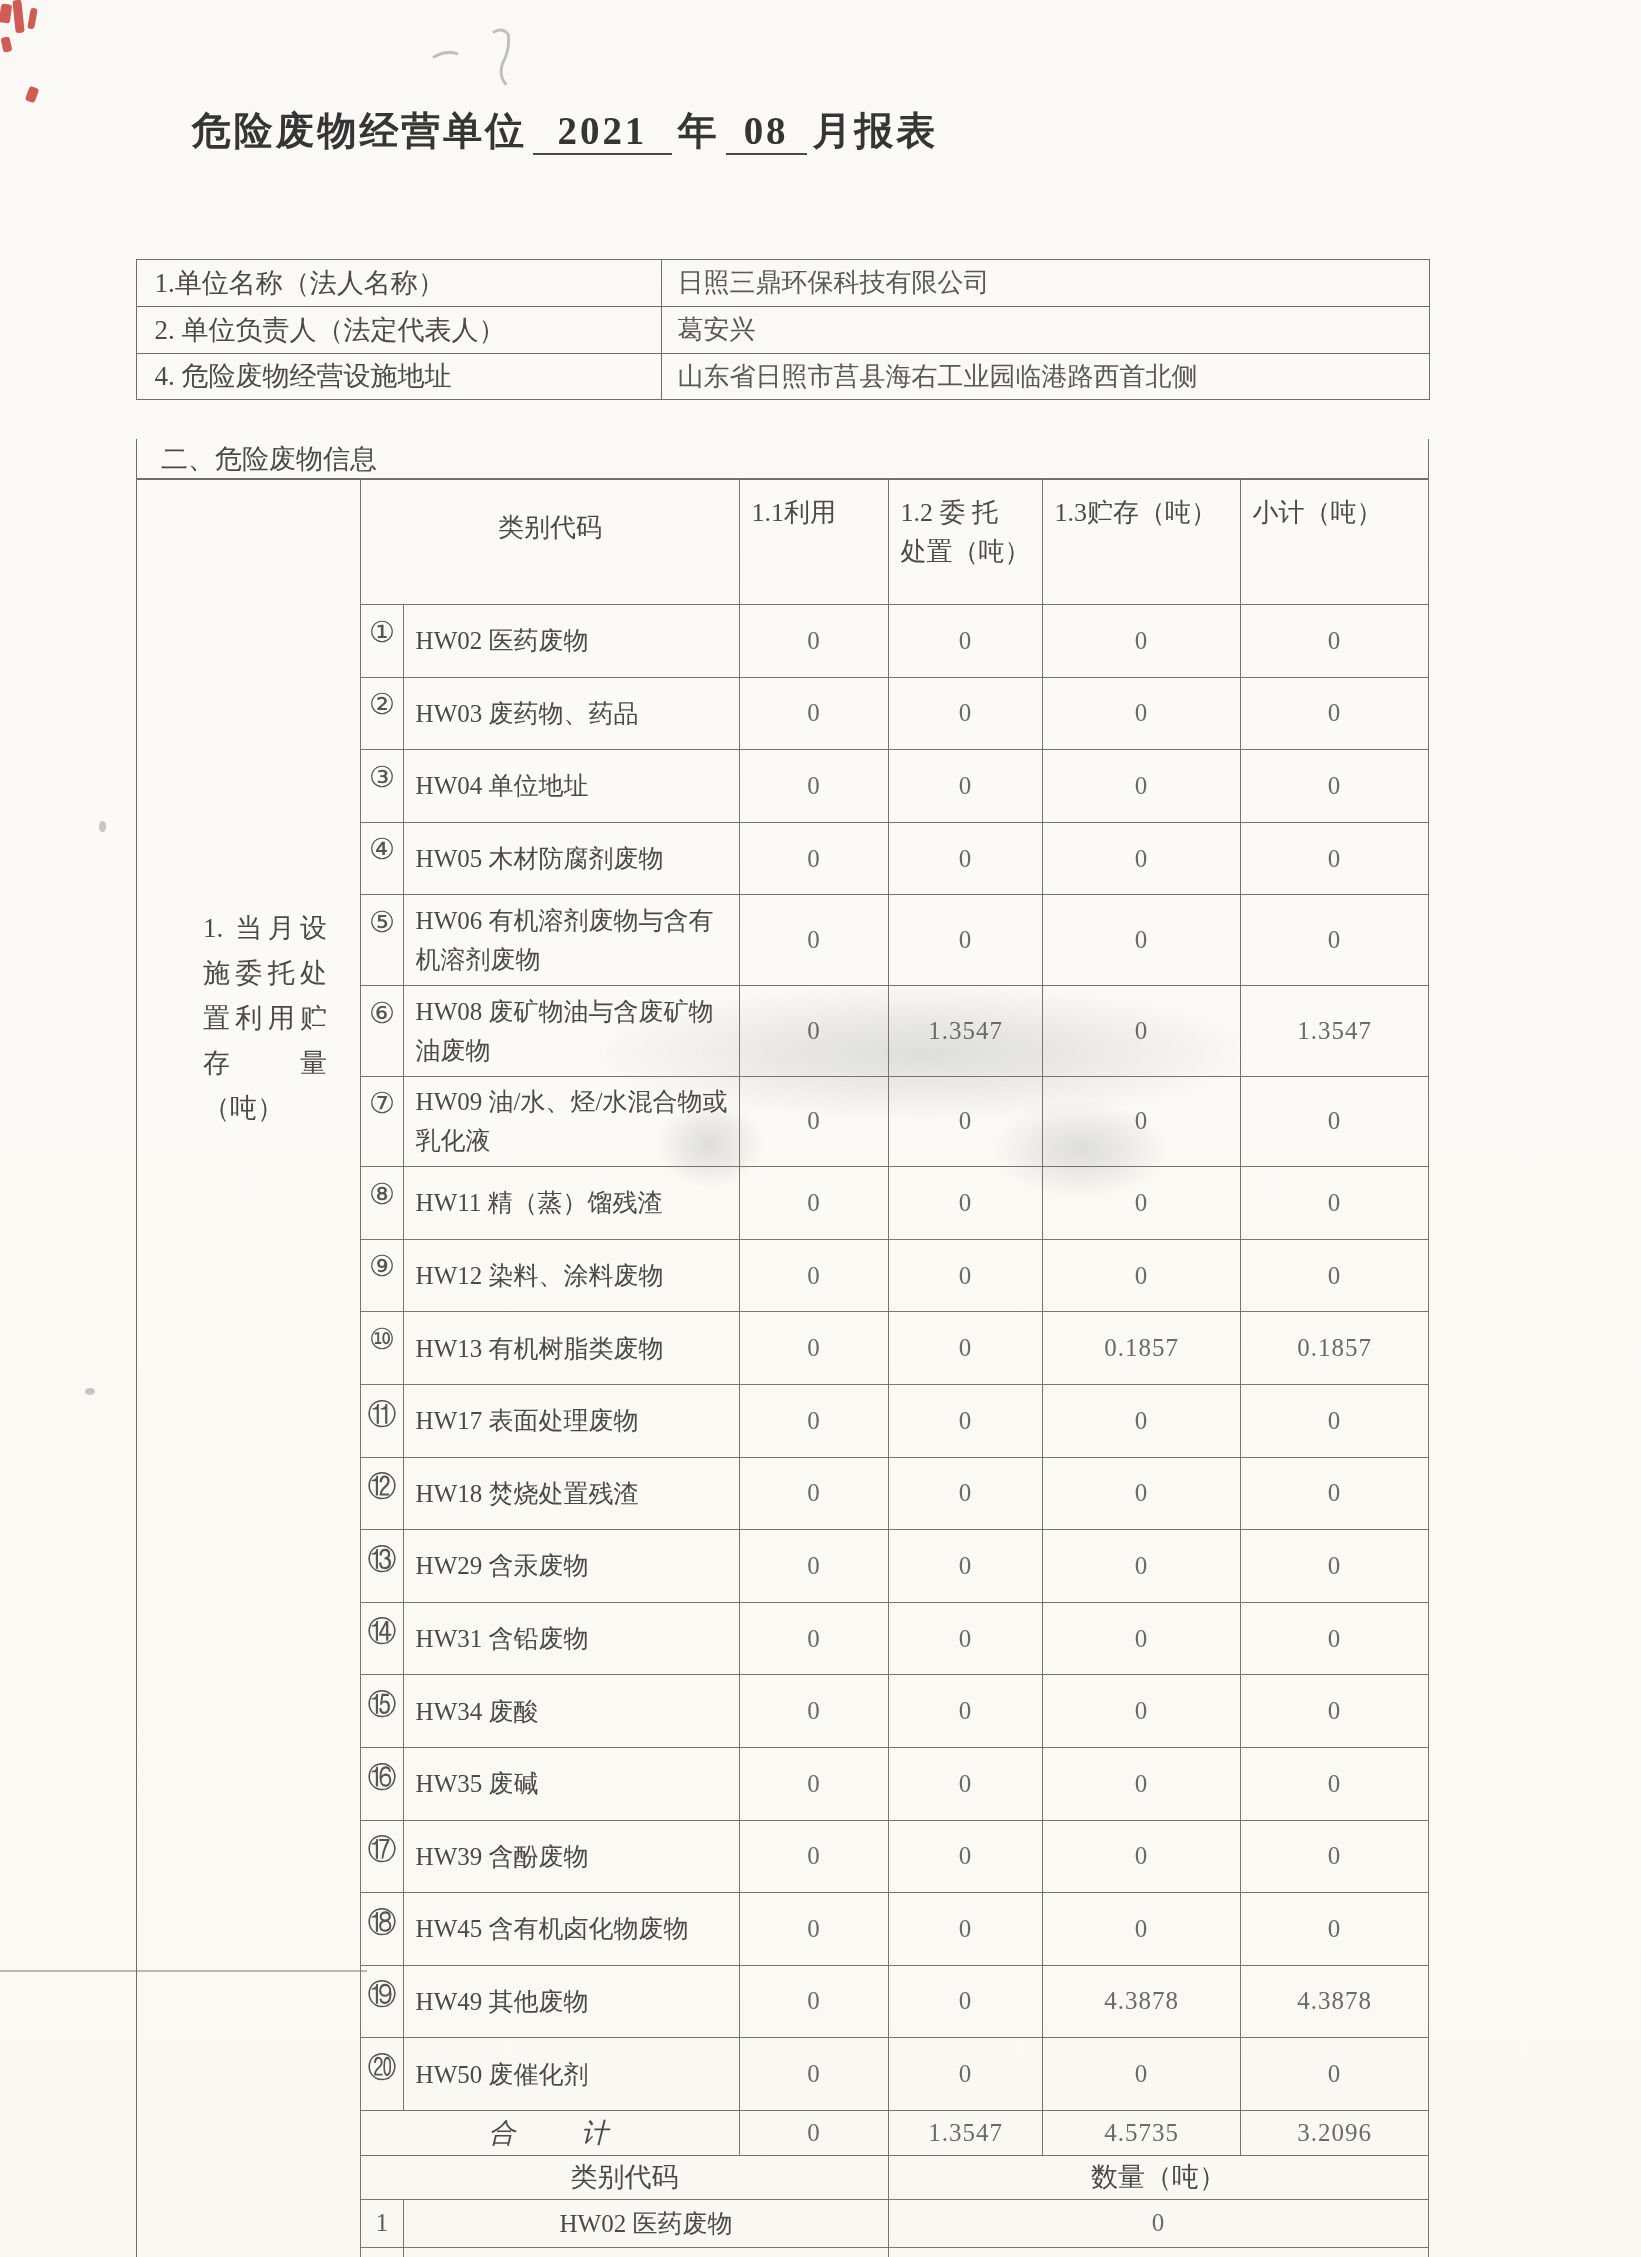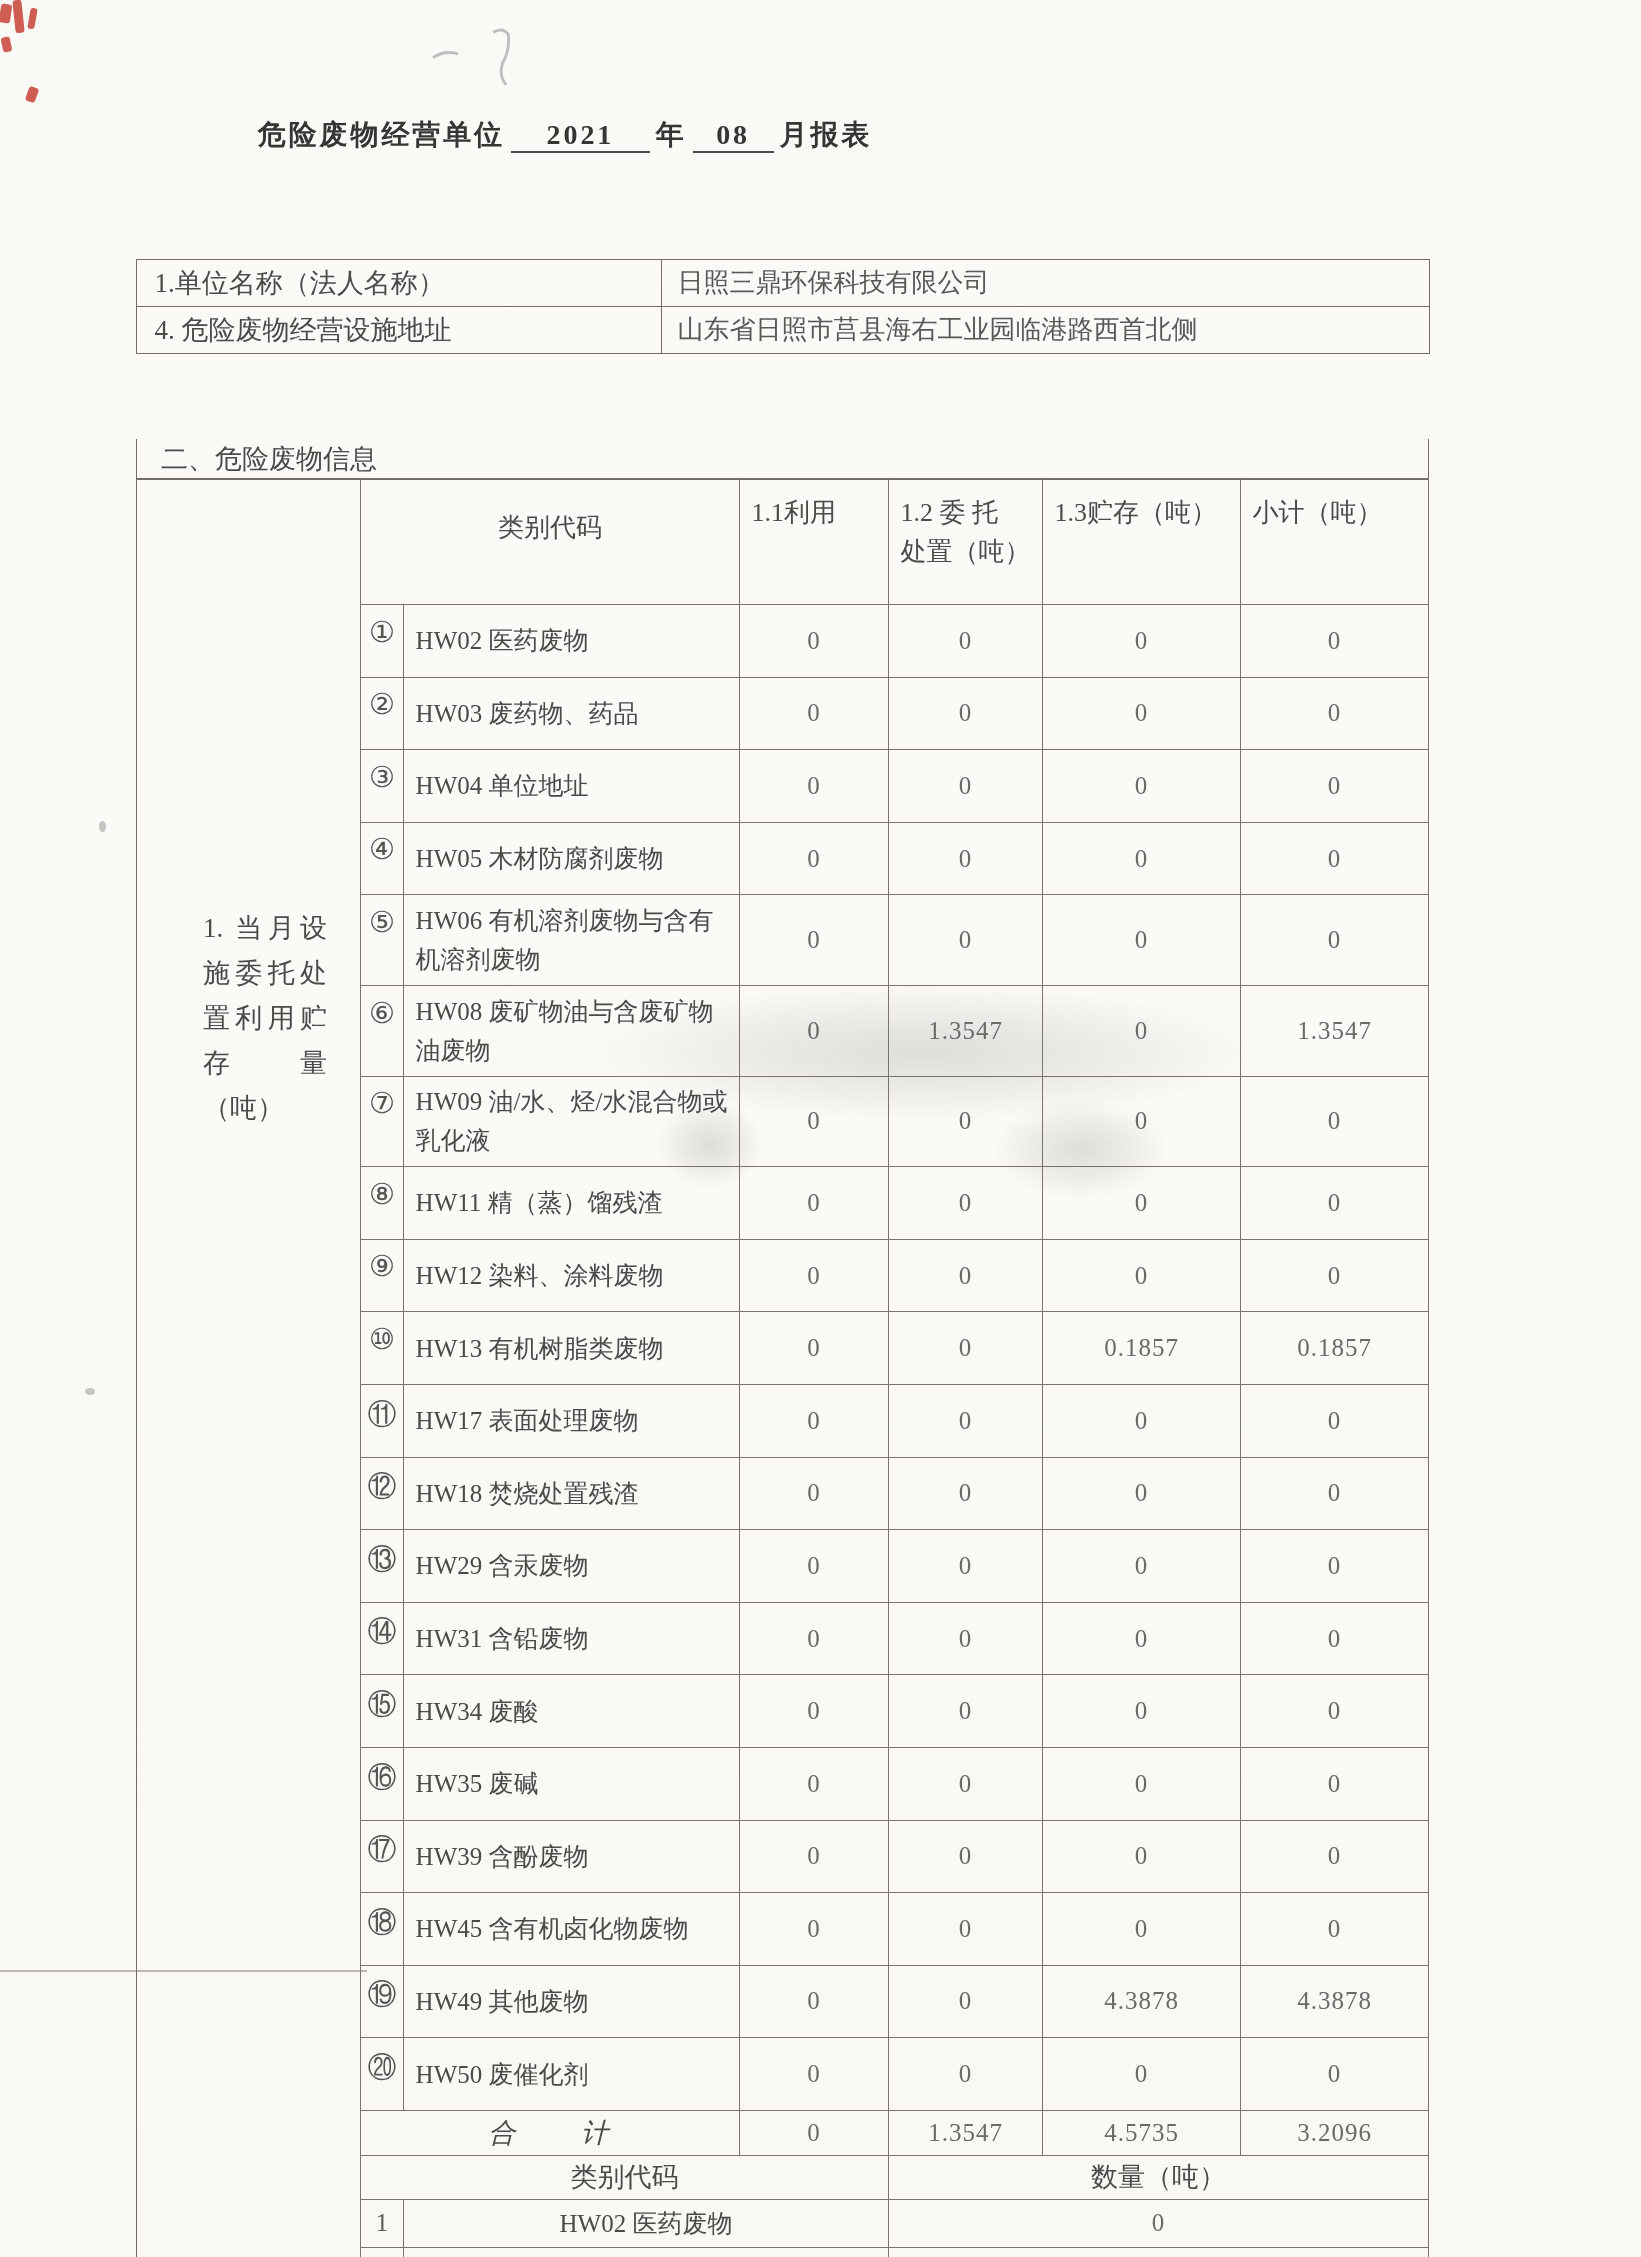--- a/index.html
+++ b/index.html
@@ -11,23 +11,23 @@
   }
   .page{
     position:relative;
     width:1641px;height:2257px;
     background:linear-gradient(180deg,#faf9f5 0%,#fbfaf6 40%,#f9f8f3 100%);
     color:#474747;
     overflow:hidden;
   }
   
   .title{
-    position:absolute;left:145px;top:116px;width:840px;
+    position:absolute;left:145px;top:104px;width:840px;
     text-align:center;
-    font-size:28px;font-weight:bold;color:#353535;
+    font-size:39px;font-weight:bold;color:#353535;
     letter-spacing:2.9px;white-space:nowrap;
   }
   .title .blank{
     display:inline-block;min-width:116px;
     border-bottom:2.9px solid #4a4a4a;
     padding:0 11.6px;margin:0 5.8px;
     font-weight:bold;
   }
   .title .blank.small{min-width:58px;}
   
@@ -148,20 +148,24 @@
         <col style="width:525px">
         <col style="width:768px">
       </colgroup>
     <tbody>
 
         <tr>
           <td class="lab">1.单位名称（法人名称）</td>
           <td class="val">日照三鼎环保科技有限公司</td>
         </tr>
 
+        <tr>
+          <td class="lab">2. 单位负责人（法定代表人）</td>
+          <td class="val">葛安兴</td>
+        </tr>
 
 
         <tr>
           <td class="lab">4. 危险废物经营设施地址</td>
           <td class="val">山东省日照市莒县海右工业园临港路西首北侧</td>
         </tr>
       </tbody>
   </table>
 
   <div class="sectionbar">二、危险废物信息</div>

